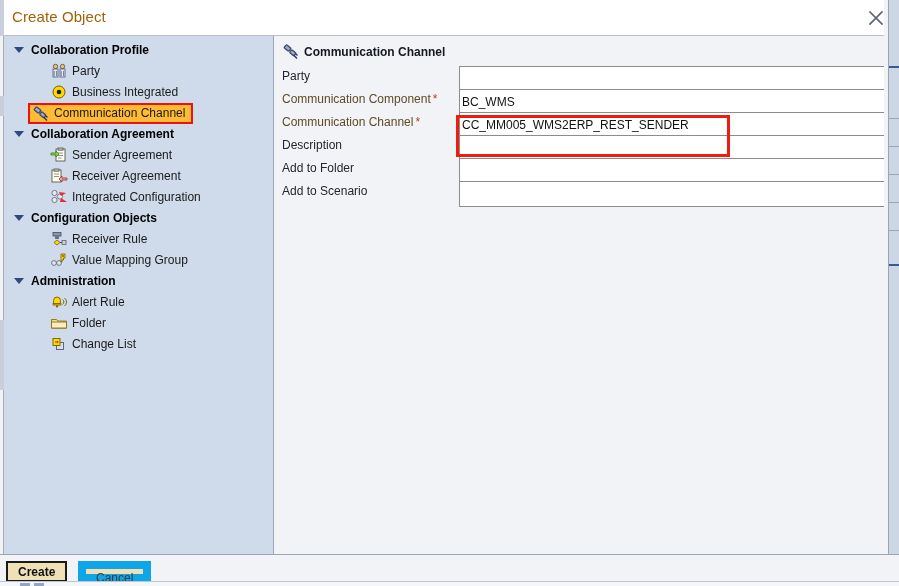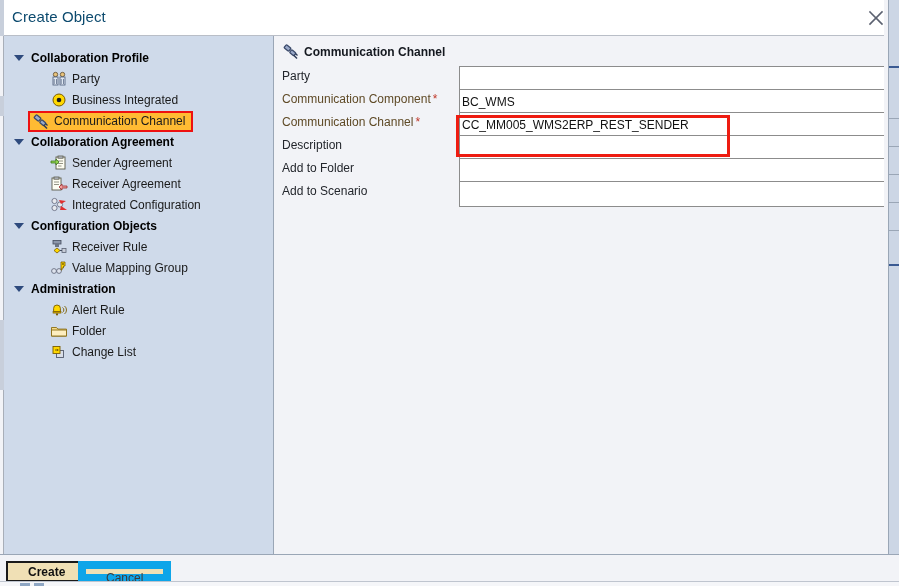--- a/index.html
+++ b/index.html
@@ -44,21 +44,21 @@
     left: 4px; top: 0;
     width: 895px; height: 36px;
     background: #ffffff;
     border-bottom: 1px solid #b9bec7;
     box-sizing: border-box;
   }
   .titlebar .title {
     position: absolute;
     left: 8px; top: 8px;
     font-size: 15px;
-    color: #0c4a6e;
+    color: #a16207;
     letter-spacing: .1px;
     font-family: "Liberation Sans", sans-serif;
   }
   .close-btn {
     position: absolute;
     right: 10px; top: 5px;
     width: 26px; height: 26px;
     cursor: pointer;
   }
   .close-btn svg { display:block; }
@@ -76,21 +76,21 @@
     position: absolute;
     left: 4px; top: 36px;
     width: 270px; height: 518px;
     background: #cfdaea;
     border-right: 1px solid #9aa6b6;
     box-sizing: border-box;
     overflow: hidden;
   }
   .tree {
     position: absolute;
-    left: 0; top: 12px;
+    left: 0; top: 4px;
     width: 270px;
   }
   .tree-node {
     position: relative;
     height: 21px;
     line-height: 21px;
     white-space: nowrap;
     cursor: pointer;
   }
   .tree-node.group {
@@ -247,21 +247,21 @@
   }
   .btn {
     position: absolute;
     top: 6px;
     height: 21px;
     background: #f0e0b5;
     font-family: "Liberation Sans", sans-serif;
     font-size: 12px;
     color: #111;
     cursor: pointer;
-    padding: 0 20px;
+    padding: 0 10px;
     line-height: 19px;
     box-sizing: border-box;
   }
   .btn.primary {
     left: 6px;
     border: 2px solid #1a1a1a;
     font-weight: bold;
     background: #f0e0b5;
   }
   .btn.secondary {

